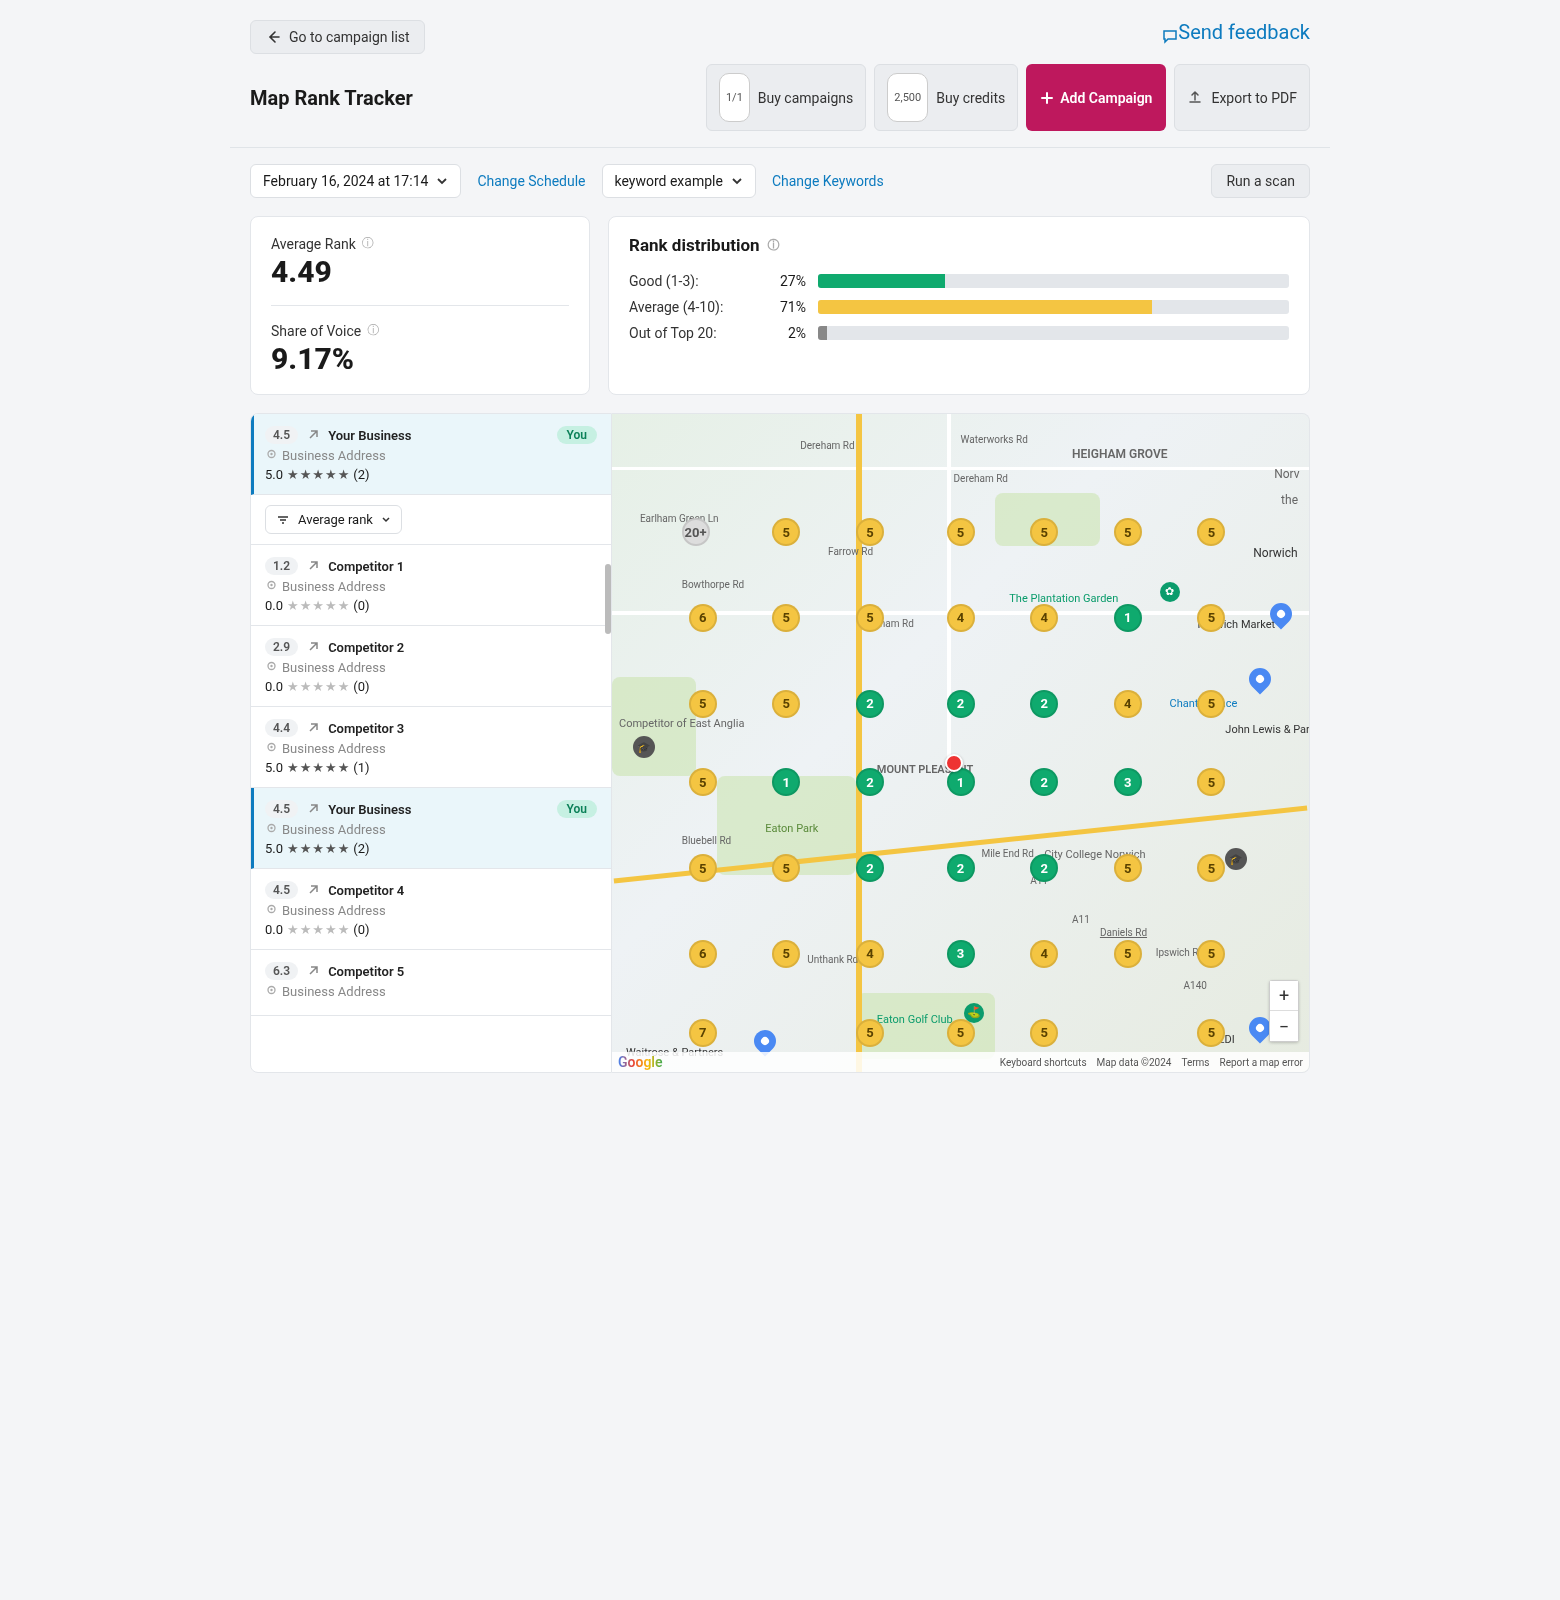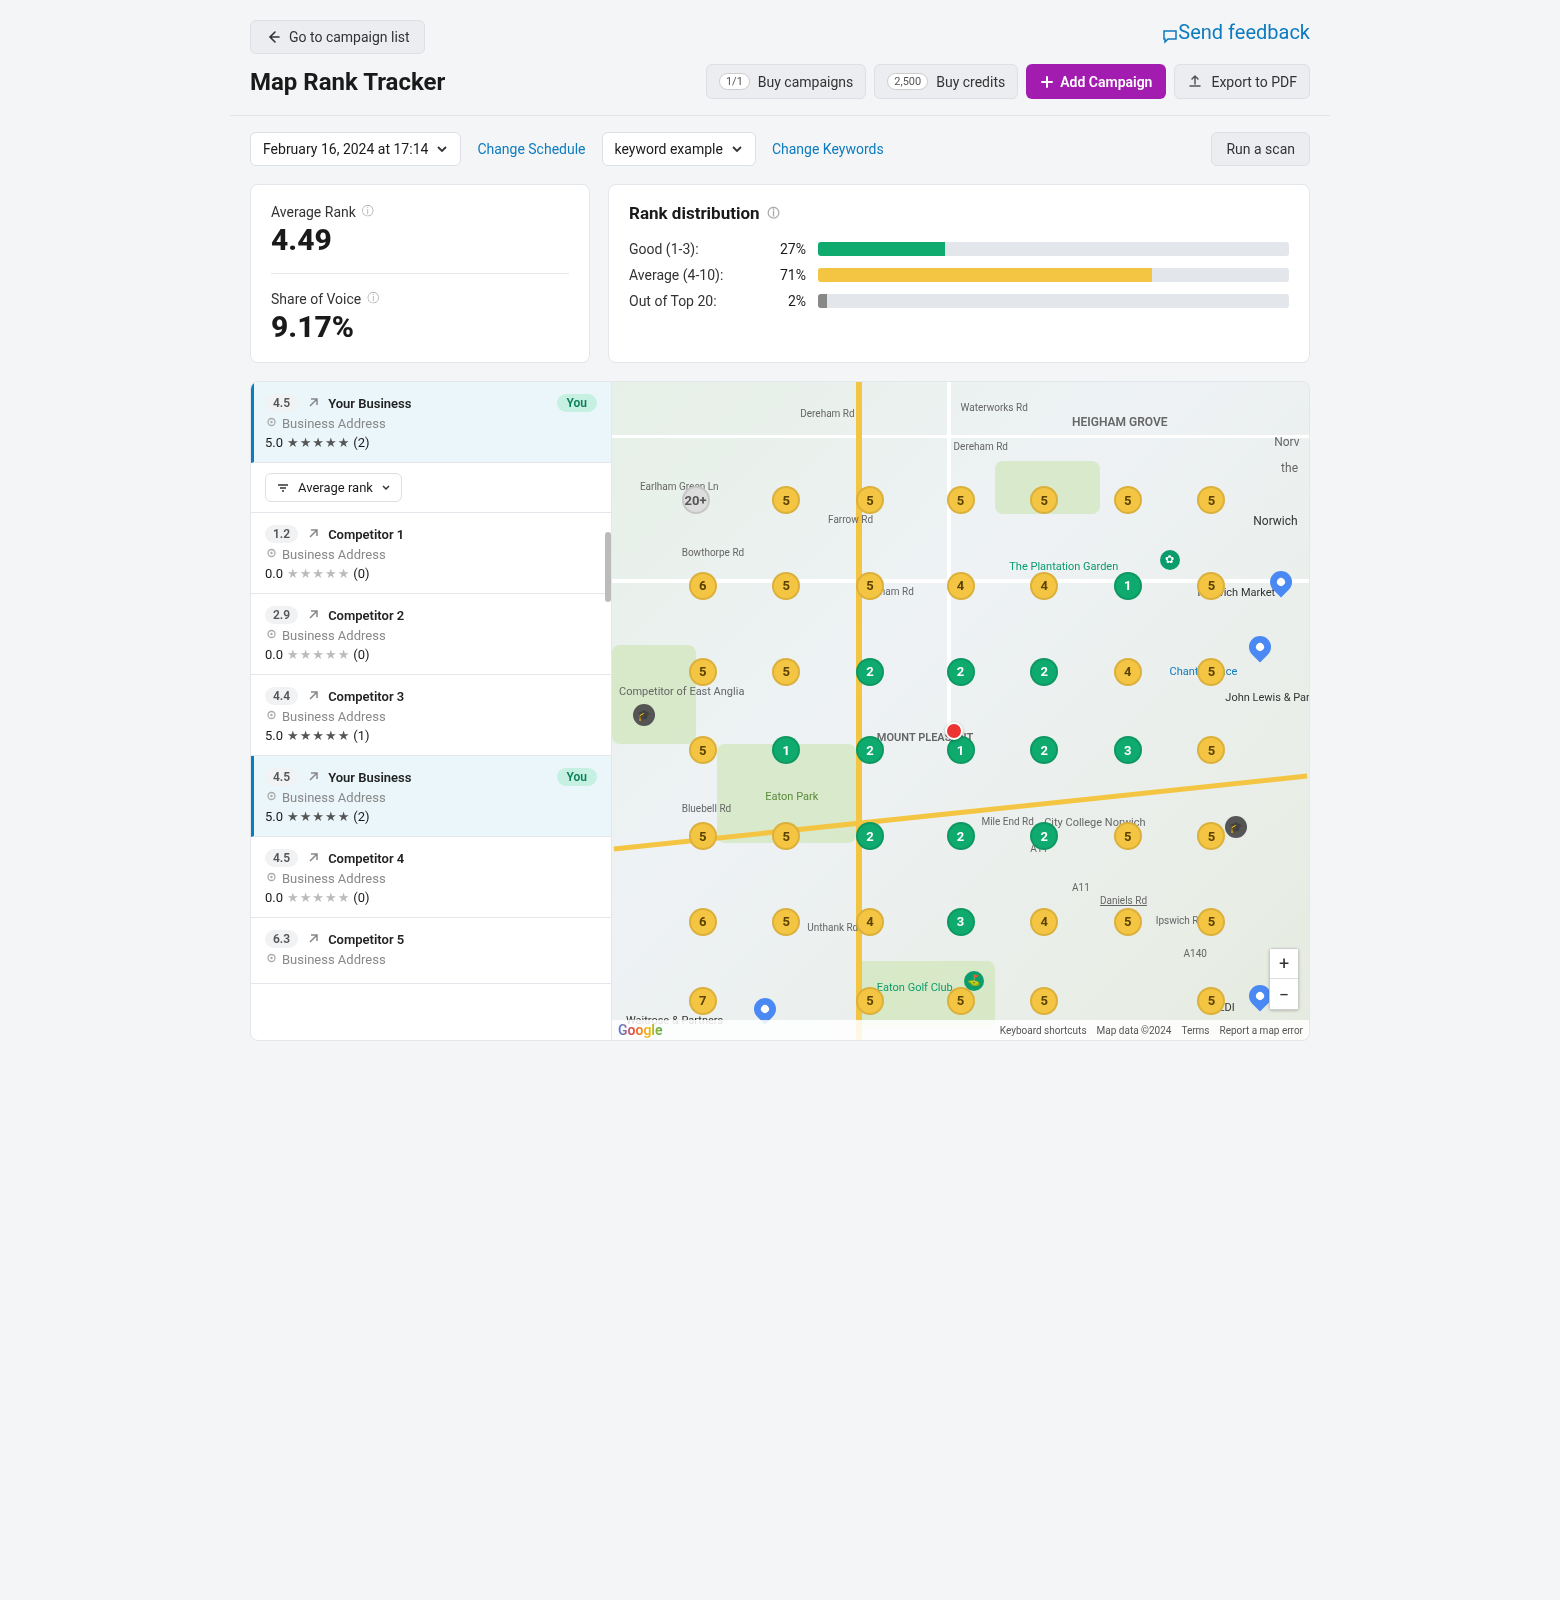--- a/index.html
+++ b/index.html
@@ -2,25 +2,25 @@
 <html><head>
 <meta charset="utf-8">
 <style>
 * { box-sizing: border-box; margin: 0; padding: 0; font-family: -apple-system, BlinkMacSystemFont, "Segoe UI", Roboto, sans-serif; }
 body { background: #f4f5f7; color: #1a1a1a; }
 .page { width: 1100px; margin: 0 auto; padding: 20px; }
 .top-row { display: flex; justify-content: space-between; align-items: flex-start; margin-bottom: 8px; }
 .back-btn { display: inline-flex; align-items: center; gap: 8px; background: #ebedf0; border: 1px solid #dcdfe3; border-radius: 6px; padding: 8px 14px; font-size: 14px; color: #333; cursor: pointer; }
 .send-feedback { display: inline-flex; align-items: flex-end; color: #0d7bbf; font-size: 20px; cursor: pointer; }
 .header-row { display: flex; justify-content: space-between; align-items: center; margin-top: 10px; }
-.title { font-size: 24px; font-weight: 700; }
+.title { font-size: 20px; font-weight: 700; }
 .action-group { display: flex; gap: 8px; }
 .chip-btn { display: inline-flex; align-items: center; gap: 8px; background: #ebedf0; border: 1px solid #dcdfe3; border-radius: 6px; padding: 8px 12px; font-size: 14px; color: #333; cursor: pointer; }
-.pill { background: #fff; border: 1px solid #ccc; border-radius: 10px; padding: 1px 6px; font-size: 11px; color: #555; }
-.btn-primary { display: inline-flex; align-items: center; gap: 6px; background: #a21caf; color: #fff; border: none; border-radius: 6px; padding: 8px 14px; font-size: 14px; font-weight: 600; cursor: pointer; }
+.pill { background: #fff; border: 1px solid #ccc; border-radius: 10px; padding: 17px 6px; font-size: 11px; color: #555; }
+.btn-primary { display: inline-flex; align-items: center; gap: 6px; background: #be185d; color: #fff; border: none; border-radius: 6px; padding: 8px 14px; font-size: 14px; font-weight: 600; cursor: pointer; }
 .divider { height: 1px; background: #e0e4e8; margin: 16px -20px; }
 .controls-row { display: flex; align-items: center; gap: 16px; margin-bottom: 18px; }
 .select-box { display: inline-flex; align-items: center; gap: 8px; background: #fff; border: 1px solid #dcdfe3; border-radius: 6px; padding: 8px 12px; font-size: 14px; cursor: pointer; }
 .link-text { color: #0d7bbf; font-size: 14px; cursor: pointer; }
 .spacer { flex: 1; }
 .run-scan { background: #ebedf0; border: 1px solid #dcdfe3; border-radius: 6px; padding: 8px 14px; font-size: 14px; color: #333; cursor: pointer; }
 .metrics-row { display: flex; gap: 18px; margin-bottom: 18px; }
 .card { background: #fff; border: 1px solid #e3e6ea; border-radius: 8px; padding: 18px 20px; }
 .left-card { width: 340px; }
 .right-card { flex: 1; }

